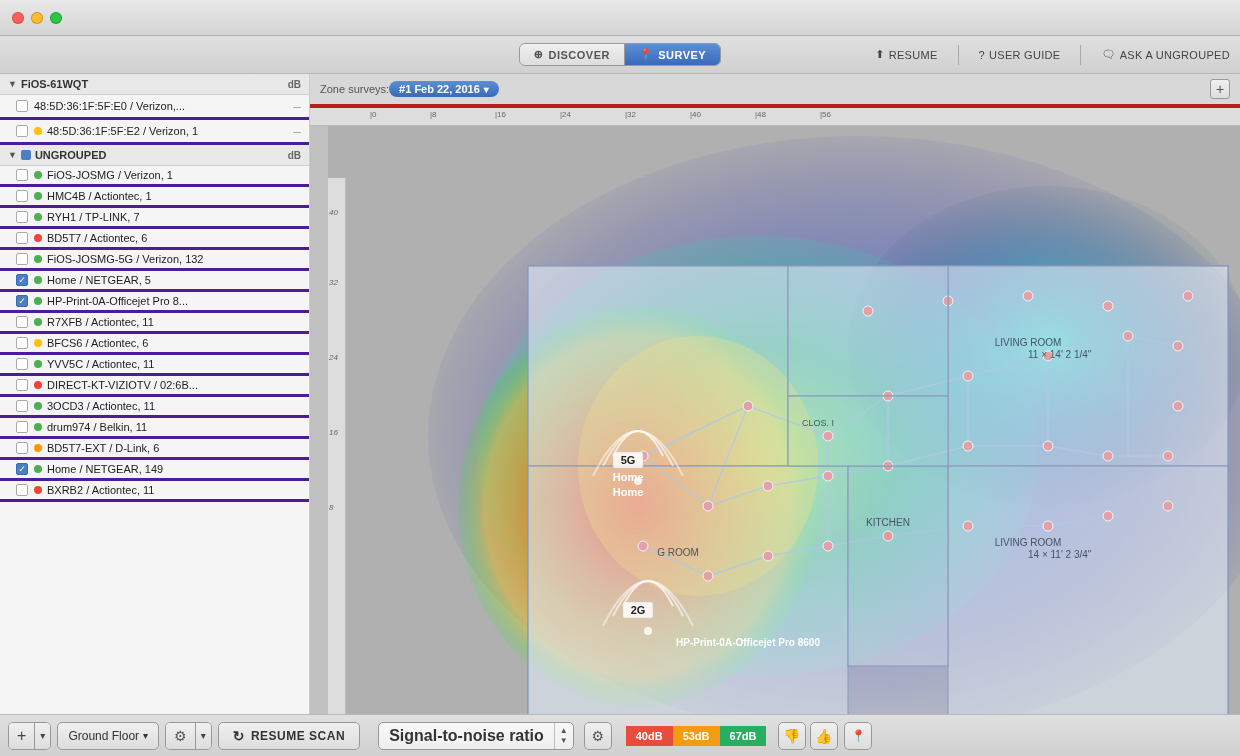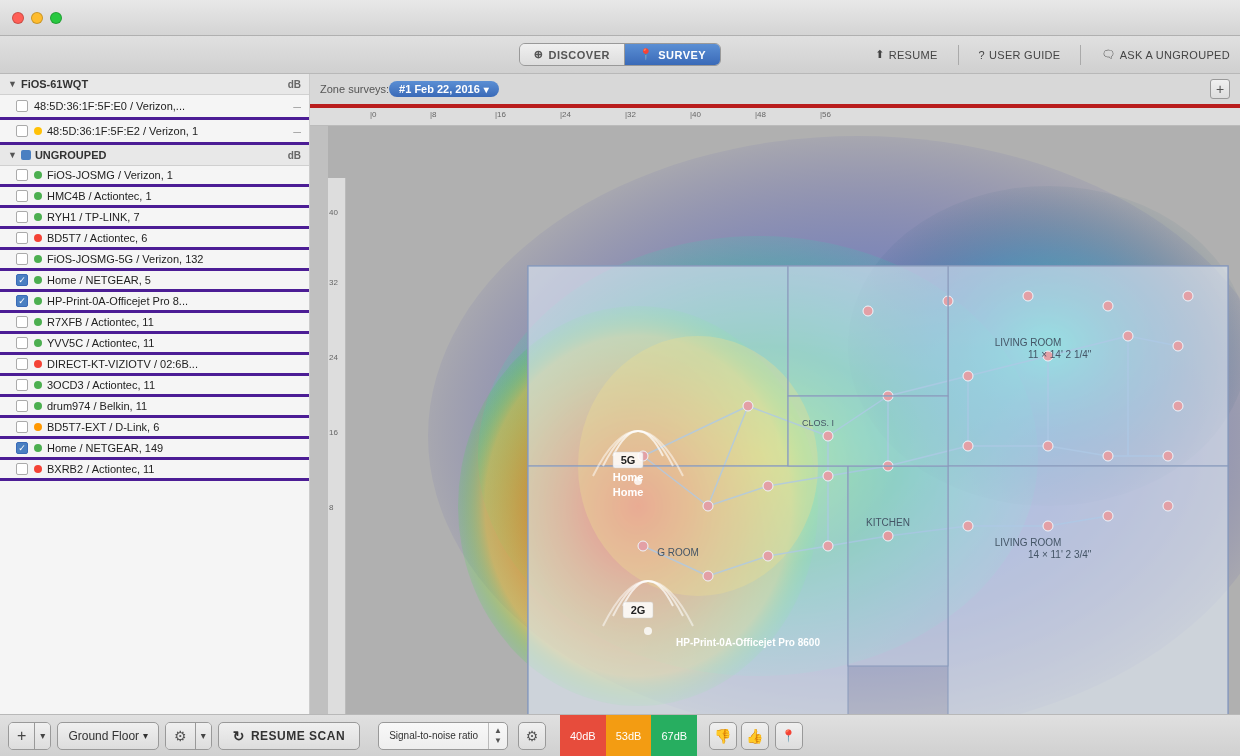--- a/index.html
+++ b/index.html
@@ -397,22 +397,23 @@
       align-items: center;
       border: 1px solid #999;
       border-radius: 5px;
       height: 28px;
       background: linear-gradient(to bottom, #f8f8f8, #eee);
       overflow: hidden;
       margin-left: 12px;
     }
     .signal-select-text {
       padding: 0 10px;
-      font-size: 10px;
+      font-size: 16px;
       color: #333;
+      font-weight: bold;
     }
     .signal-select-arrows {
       padding: 0 5px;
       border-left: 1px solid #bbb;
       display: flex;
       flex-direction: column;
       align-items: center;
       justify-content: center;
       height: 100%;
       font-size: 8px;
@@ -434,25 +435,25 @@
       margin-left: 4px;
     }
     .db-indicators {
       display: flex;
       align-items: center;
       gap: 0;
       margin-left: 8px;
     }
     .db-indicator {
       padding: 0 10px;
-      height: 41px;
+      height: 20px;
       display: flex;
       align-items: center;
       font-size: 11px;
-      font-weight: 400;
+      font-weight: 700;
       color: white;
     }
     .db-40 { background: #e74c3c; }
     .db-53 { background: #f39c12; text-align: center; }
     .db-67 { background: #27ae60; }
     .thumbs-btns {
       display: flex;
       gap: 4px;
       margin-left: 6px;
     }
@@ -592,20 +593,25 @@
     </div>
     <div class="sidebar-item">
       <div class="checkbox checked">✓</div>
       <div class="signal-dot dot-green"></div>
       <span class="item-name">HP-Print-0A-Officejet Pro 8...</span>
     </div>
     <div class="sidebar-item">
       <div class="checkbox"></div>
       <div class="signal-dot dot-green"></div>
       <span class="item-name">R7XFB / Actiontec, 11</span>
+    </div>
+    <div class="sidebar-item">
+      <div class="checkbox"></div>
+      <div class="signal-dot dot-yellow"></div>
+      <span class="item-name">BFCS6 / Actiontec, 6</span>
     </div>
     <div class="sidebar-item">
       <div class="checkbox"></div>
       <div class="signal-dot dot-green"></div>
       <span class="item-name">YVV5C / Actiontec, 11</span>
     </div>
     <div class="sidebar-item">
       <div class="checkbox"></div>
       <div class="signal-dot dot-red"></div>
       <span class="item-name">DIRECT-KT-VIZIOTV / 02:6B...</span>
@@ -653,21 +659,21 @@
       <span class="ruler-tick" style="left:185px">|16</span>
       <span class="ruler-tick" style="left:250px">|24</span>
       <span class="ruler-tick" style="left:315px">|32</span>
       <span class="ruler-tick" style="left:380px">|40</span>
       <span class="ruler-tick" style="left:445px">|48</span>
       <span class="ruler-tick" style="left:510px">|56</span>
     </div>
 
     <div class="floor-plan-container">
 
-      <div class="ruler-v" style="font-size:8px; color:#666;">
+      <div class="ruler-v" style="font-size:8px; color:#666;font-style:italic;">
         <div style="position:absolute;top:30px;left:1px;">40</div>
         <div style="position:absolute;top:100px;left:1px;">32</div>
         <div style="position:absolute;top:175px;left:1px;">24</div>
         <div style="position:absolute;top:250px;left:1px;">16</div>
         <div style="position:absolute;top:325px;left:1px;">8</div>
       </div>
 
       <svg class="heatmap-svg" xmlns="http://www.w3.org/2000/svg">
         <defs>
 

